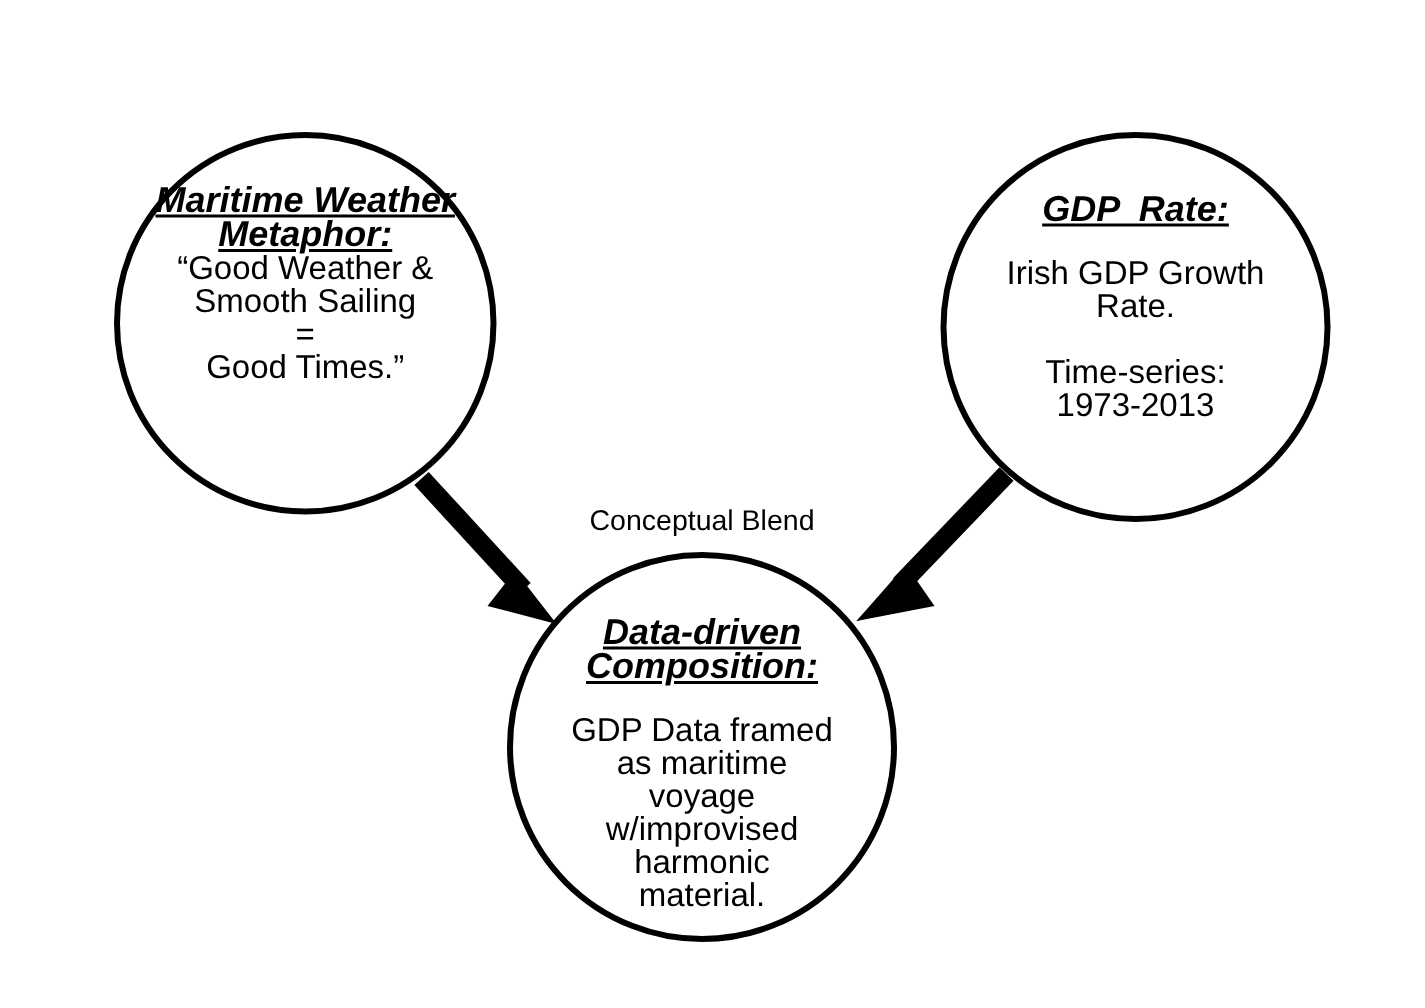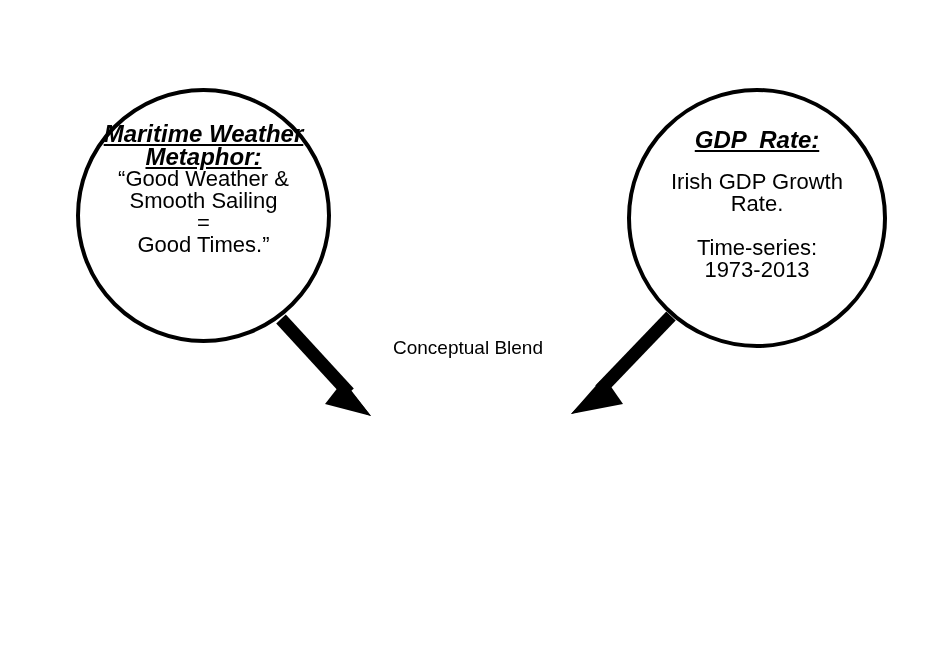--- a/index.html
+++ b/index.html
@@ -132,14 +132,26 @@
     <div class="circle-inner">
       <div class="circle-title">GDP  Rate:</div>
       <div class="circle-body">Irish GDP Growth
 Rate.
 
 Time-series:
 1973-2013</div>
     </div>
   </div>
 
+  <div class="circle" id="circle-blend">
+    <div class="circle-inner">
+      <div class="circle-title">Data-driven
+Composition:</div>
+      <div class="circle-body">GDP Data framed
+as maritime
+voyage
+w/improvised
+harmonic
+material.</div>
+    </div>
+  </div>
 
 </div>
 
 </body></html>

